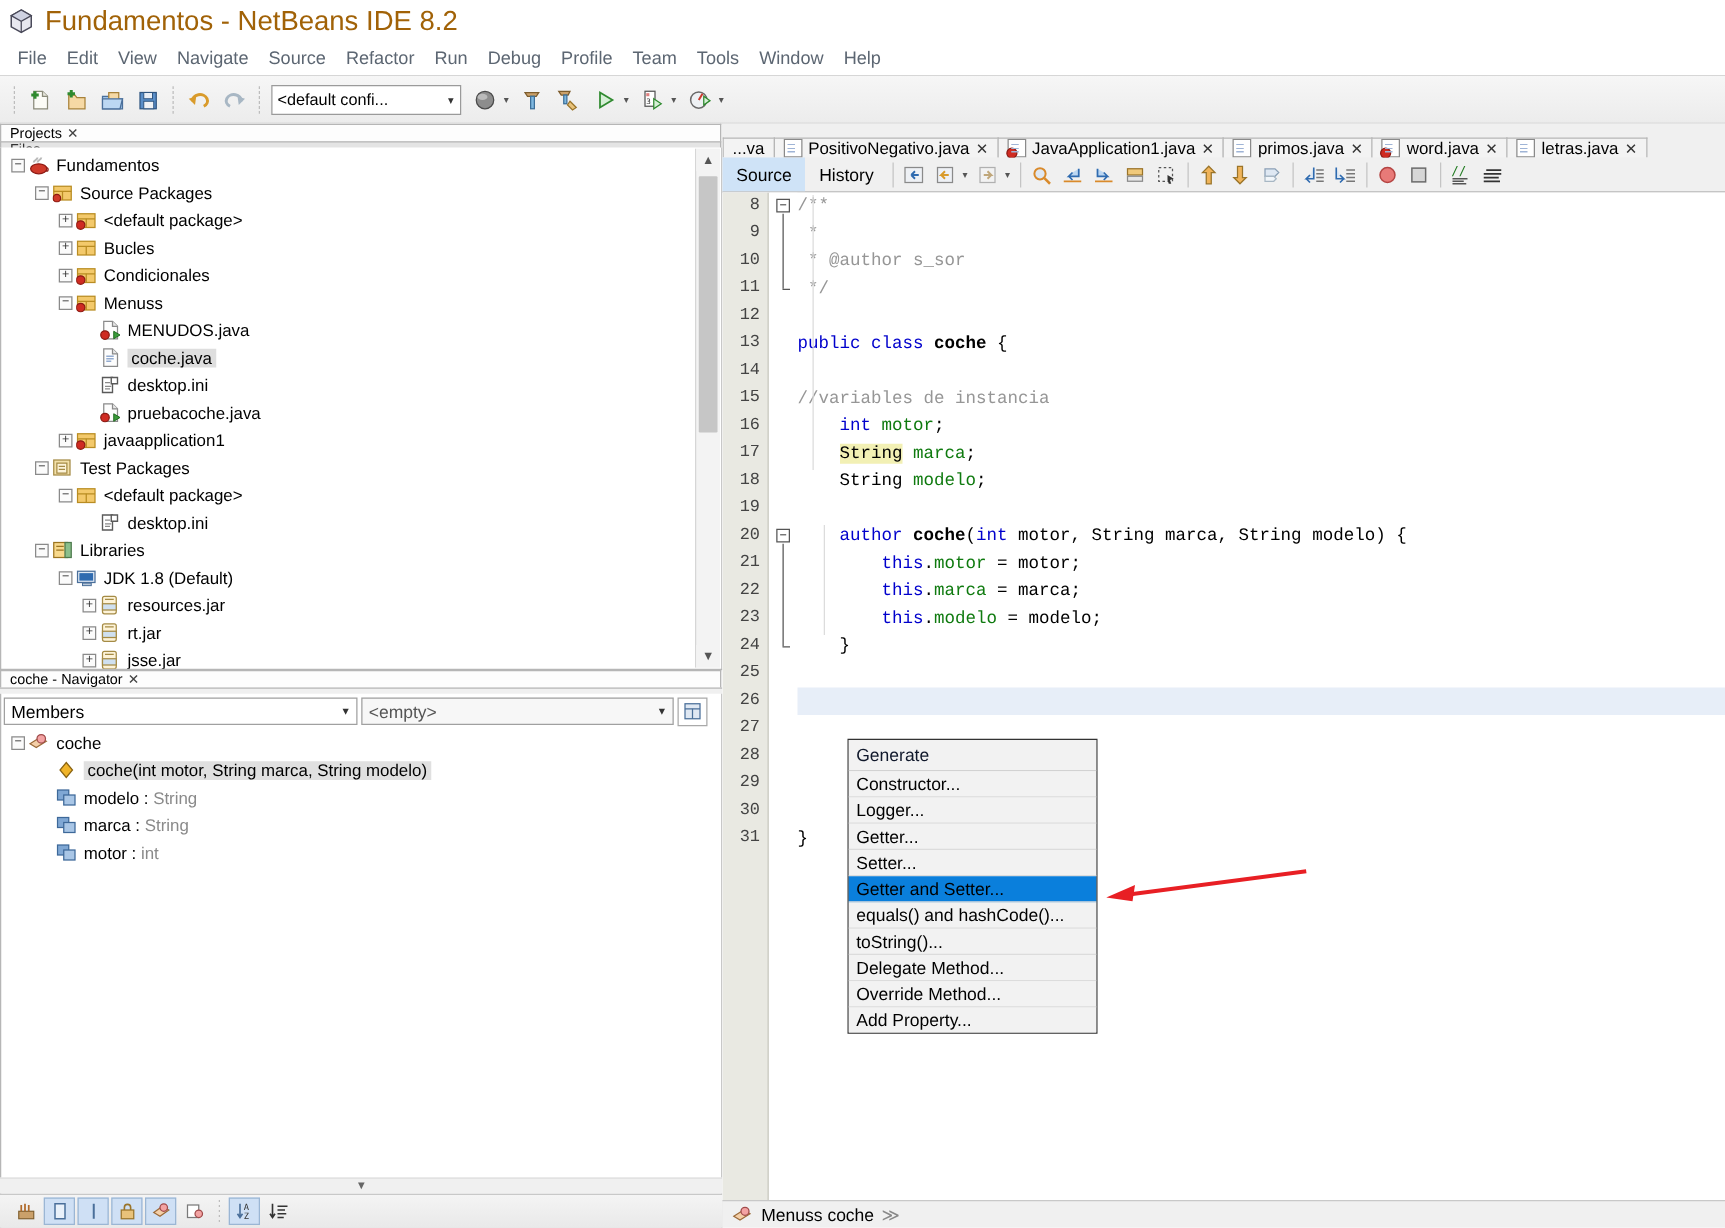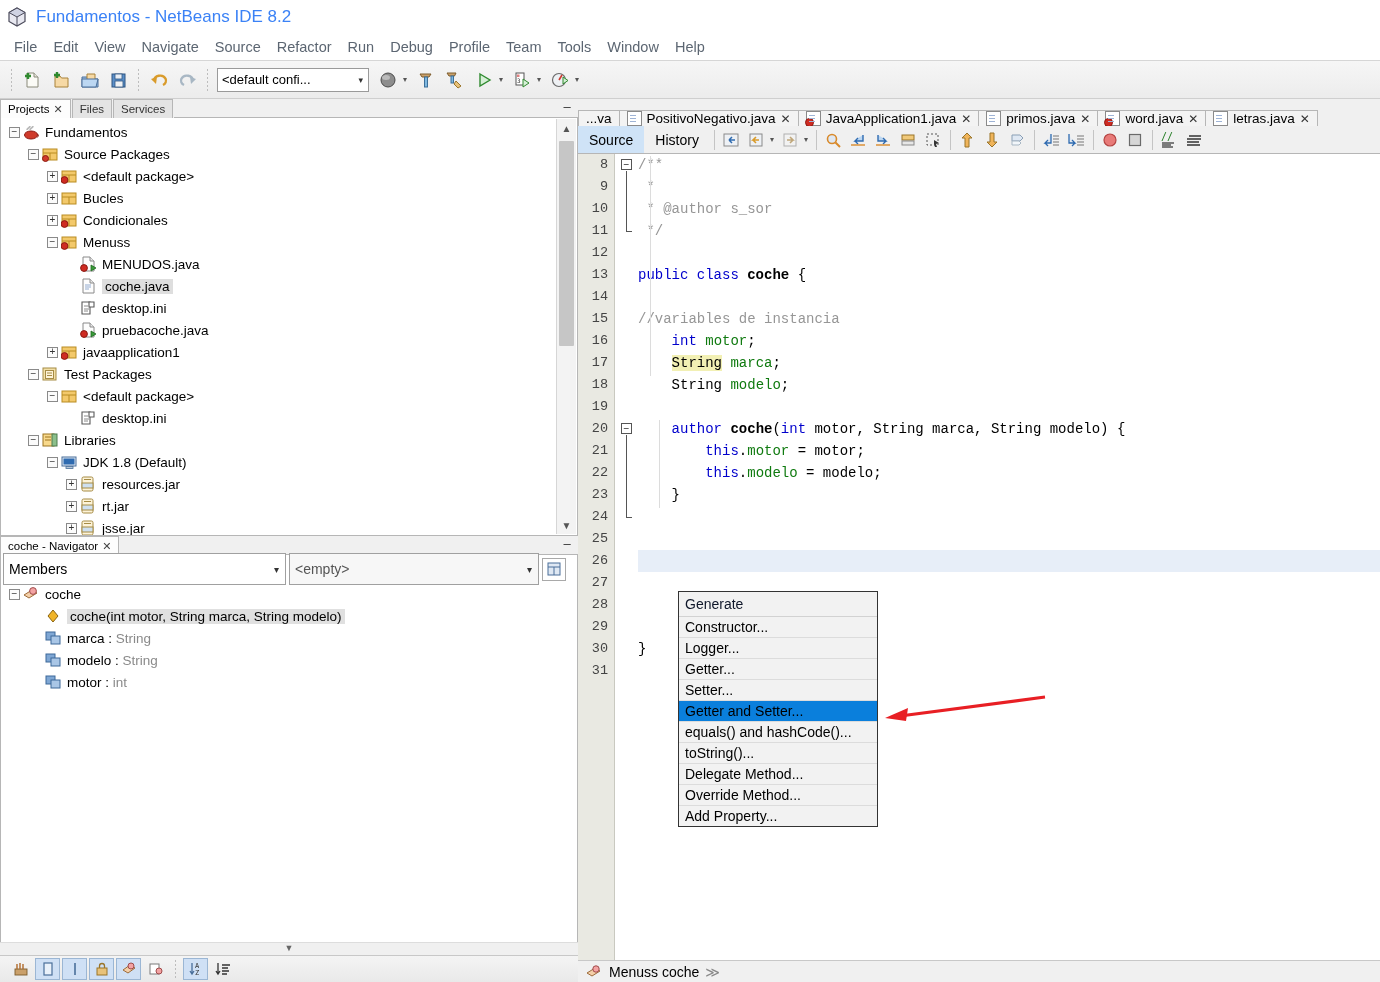--- a/index.html
+++ b/index.html
@@ -12,21 +12,21 @@
     overflow:hidden;
     position:relative;
     color:#000;
   }
 
   
   #titlebar {
     height:34px; display:flex; align-items:center;
     padding-left:6px; background:#ffffff;
   }
-  #titlebar .tb-text { font-size:17px; color:#3b82f6; margin-left:8px; }
+  #titlebar .tb-text { font-size:22px; color:#a16207; margin-left:8px; }
 
   
   #menubar {
     height:27px; display:flex; align-items:center;
     padding-left:6px; background:#ffffff;
     border-bottom:1px solid #d6d6d6;
   }
   #menubar .menu-item {
     font-size:14.5px; color:#5c6672; padding:2px 8px; cursor:default;
   }
@@ -53,21 +53,21 @@
   
   #workarea { position:absolute; top:99px; left:0; right:0; bottom:0; }
 
   
   #leftcol { position:absolute; left:0; top:0; width:578px; bottom:0; background:#f0f0f0; }
 
   
   #projwin { position:absolute; left:0; top:0; right:0; height:437px; }
   .wintabs {
     height:19px; display:flex; align-items:stretch;
-    background:#f0f0f0; position:relative;
+    background:#f0f0f0; position:relative;flex-direction:column;
   }
   .wintab {
     display:flex; align-items:center; gap:4px; padding:0 7px;
     font-size:11.5px; border:1px solid #b6b6b6; border-bottom:none;
     background:#fdfdfd; margin-right:1px; cursor:default;
   }
   .wintab.inactive { background:#e4e4e4; color:#333; }
   .wintab .xclose { font-size:11px; color:#444; }
   .wintabs .fill { flex:1; border-bottom:1px solid #b6b6b6; }
   .win-min { width:22px; text-align:center; font-size:13px; color:#333;
@@ -98,21 +98,21 @@
   .vsb .arrow { height:18px; display:flex; align-items:center; justify-content:center;
                 font-size:10px; color:#555; background:#f3f3f3; cursor:default; }
   .vsb .arrow.bot { position:absolute; bottom:0; left:0; right:0; }
   .vsb .thumb { position:absolute; left:2px; right:2px; background:#c6c6c6; border-radius:1px; cursor:default; }
 
   
   #navwin { position:absolute; left:0; right:0; top:437px; bottom:0; }
   #navbody { position:absolute; left:0; right:0; top:19px; bottom:0; background:#fff;
              border:1px solid #b6b6b6; border-top:none; }
   .combos { display:flex; align-items:center; height:24px; margin:2px 2px 0 2px; gap:3px; }
-  .cbx { height:32px; background:#fff; border:1px solid #a0a0a0; display:flex;
+  .cbx { height:22px; background:#fff; border:1px solid #a0a0a0; display:flex;
          align-items:center; padding-left:5px; font-size:14px; position:relative; cursor:default; }
   .cbx .arr { position:absolute; right:6px; font-size:10px; color:#333; }
   .cbx.grey { color:#555; background:#f7f7f7; }
   .navbtn { width:24px; height:23px; border:1px solid #a9a9a9; background:#fff;
             display:flex; align-items:center; justify-content:center; cursor:default; }
 
   
   #navfoot { position:absolute; left:0; right:0; bottom:0; height:27px;
              background:linear-gradient(#f4f4f4,#e9e9e9); border-top:1px solid #c8c8c8;
              display:flex; align-items:center; padding-left:8px; gap:2px; }
@@ -597,30 +597,30 @@
                 </svg></span>
               <span class="lbl sel-grey2">coche(int motor, String marca, String modelo)</span>
             </div>
             <div class="trow">
               <span style="display:inline-block;width:30px;flex:none;"></span>
               <span class="nogut"></span>
               <span class="ico"><svg width="17" height="16" viewBox="0 0 17 16">
                   <rect x="1" y="2" width="9" height="8" fill="#7fa7d4" stroke="#3d6899" stroke-width="1"></rect>
         <rect x="6" y="6" width="9" height="8" fill="#a9c6e6" stroke="#3d6899" stroke-width="1"></rect>
                 </svg></span>
-              <span class="lbl">marca : <span style="color:#8a8a8a">String</span></span>
+              <span class="lbl">modelo : <span style="color:#8a8a8a">String</span></span>
             </div>
             <div class="trow">
               <span style="display:inline-block;width:30px;flex:none;"></span>
               <span class="nogut"></span>
               <span class="ico"><svg width="17" height="16" viewBox="0 0 17 16">
                   <rect x="1" y="2" width="9" height="8" fill="#7fa7d4" stroke="#3d6899" stroke-width="1"></rect>
         <rect x="6" y="6" width="9" height="8" fill="#a9c6e6" stroke="#3d6899" stroke-width="1"></rect>
                 </svg></span>
-              <span class="lbl">modelo : <span style="color:#8a8a8a">String</span></span>
+              <span class="lbl">marca : <span style="color:#8a8a8a">String</span></span>
             </div>
             <div class="trow">
               <span style="display:inline-block;width:30px;flex:none;"></span>
               <span class="nogut"></span>
               <span class="ico"><svg width="17" height="16" viewBox="0 0 17 16">
                   <rect x="1" y="2" width="9" height="8" fill="#7fa7d4" stroke="#3d6899" stroke-width="1"></rect>
         <rect x="6" y="6" width="9" height="8" fill="#a9c6e6" stroke="#3d6899" stroke-width="1"></rect>
                 </svg></span>
               <span class="lbl">motor : <span style="color:#8a8a8a">int</span></span>
             </div>
@@ -878,20 +878,21 @@
           <div class="cl">&nbsp;</div>
           <div class="cl"><span class="kw">public class </span><span class="bold">coche</span> {</div>
           <div class="cl">&nbsp;</div>
           <div class="cl"><span class="cm">//variables de instancia</span></div>
           <div class="cl">    <span class="kw">int</span> <span class="fld">motor</span>;</div>
           <div class="cl">    <span class="hl">String</span> <span class="fld">marca</span>;</div>
           <div class="cl">    String <span class="fld">modelo</span>;</div>
           <div class="cl">&nbsp;</div>
           <div class="cl">    <span class="kw">author </span><span class="bold">coche</span>(<span class="kw">int</span> motor, String marca, String modelo) {</div>
           <div class="cl">        <span class="kw">this</span>.<span class="fld">motor</span> = motor;</div>
+          <div class="cl">        <span class="kw">this</span>.<span class="fld">marca</span> = marca;</div>
           <div class="cl">        <span class="kw">this</span>.<span class="fld">modelo</span> = modelo;</div>
           <div class="cl">    }</div>
           <div class="cl">&nbsp;</div>
           <div class="cl">&nbsp;</div>
           <div class="cl">&nbsp;</div>
           <div class="cl">&nbsp;</div>
           <div class="cl">&nbsp;</div>
           <div class="cl">&nbsp;</div>
           <div class="cl">}</div>
         </div>

